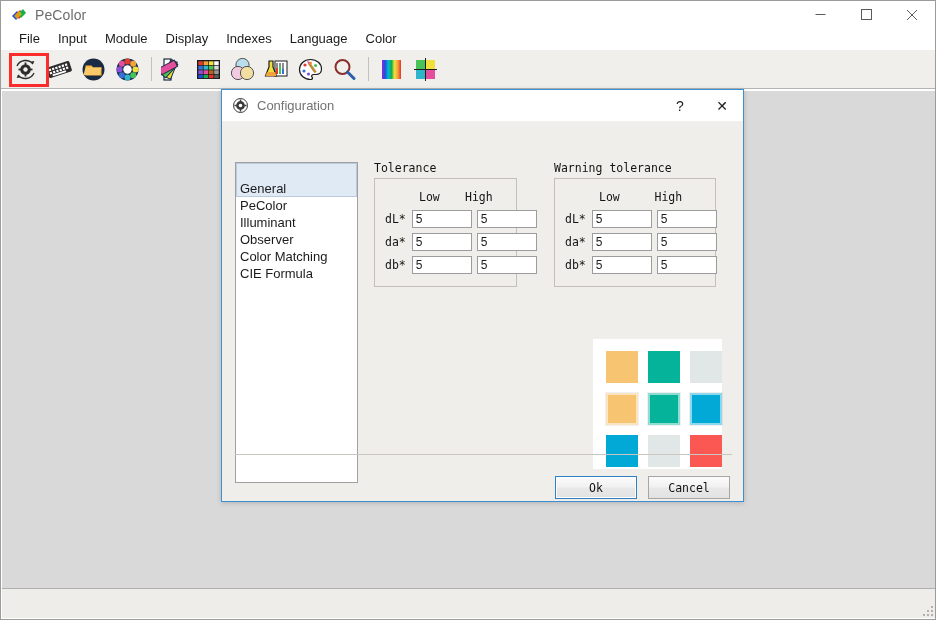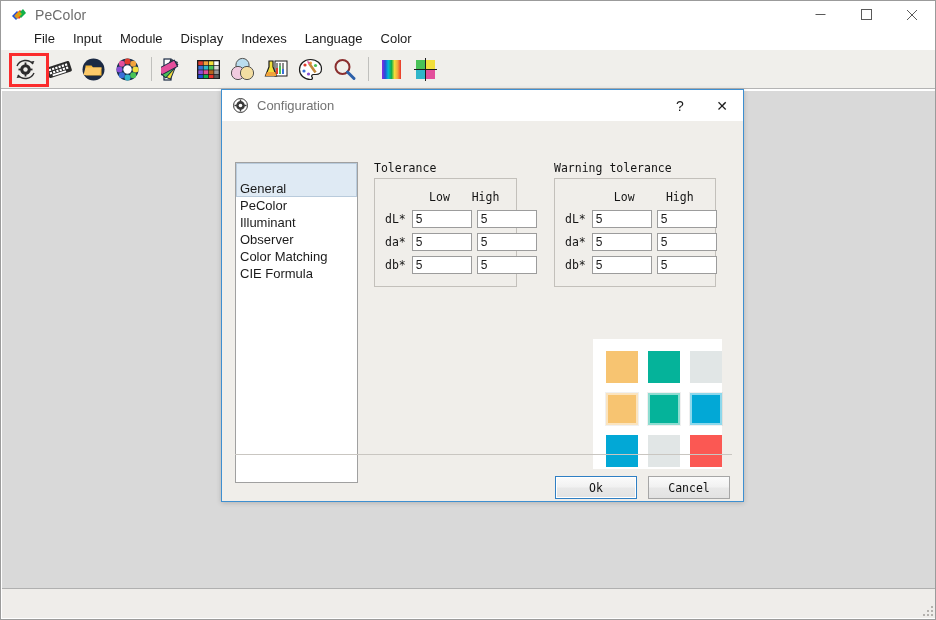--- a/index.html
+++ b/index.html
@@ -53,21 +53,21 @@
     display: flex; align-items: center; justify-content: center;
   }
   .winctrl svg { display:block; }
 
   
   .menubar {
     height: 22px;
     background: #ffffff;
     display: flex;
     align-items: center;
-    padding-left: 24px;
+    padding-left: 9px;
     box-sizing: border-box;
   }
   .menu-item {
     font-size: 13px;
     color: #1b1b1b;
     padding: 0 9px;
     line-height: 22px;
     white-space: nowrap;
   }
 
@@ -243,21 +243,21 @@
     text-align: right;
     padding-right: 6px;
     box-sizing: border-box;
     white-space: nowrap;
   }
   .col-head {
     font-family: "DejaVu Sans Mono", "Liberation Mono", monospace;
     font-size: 11.5px;
     color: #141414;
     width: 60px;
-    text-align: center;
+    text-align: left;
     box-sizing: border-box;
     white-space: nowrap;
   }
   .col-head.first { margin-left: 34px; }
   .col-head.second { margin-left: 5px; }
   .txtfield {
     width: 60px; height: 18px;
     background: #ffffff;
     border: 1px solid #9c9c9c;
     box-sizing: border-box;

